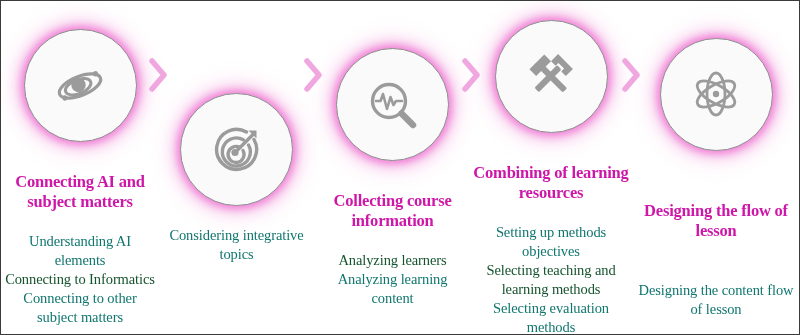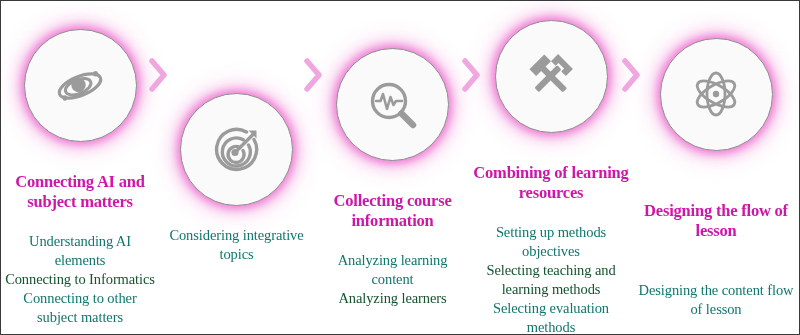--- a/index.html
+++ b/index.html
@@ -157,22 +157,22 @@
     <div class="stage stage-3 w3">
       <div class="node">
         <svg width="56" height="56" viewBox="0 0 56 56">
           <circle class="ico" cx="24" cy="24" r="16.5" stroke-width="3.4"></circle>
           <path d="M36.5 36.5 L48 48" stroke="#9b9b9b" stroke-width="6.5" stroke-linecap="round" fill="none"></path>
           <path class="ico" d="M11 24 h4.5 l2.5 -7 l4 15 l3.5 -12 l3 8 l2.5 -4 h6" stroke-width="2.6" stroke-linecap="round" stroke-linejoin="round"></path>
         </svg>
       </div>
       <div class="heading">Collecting course information</div>
       <div class="items">
+        <span class="item dim">Analyzing learners</span>
         <span class="item dark">Analyzing learning content</span>
-        <span class="item dim">Analyzing learners</span>
       </div>
     </div>
 
     <div class="stage stage-4 w4">
       <div class="node">
         <svg width="56" height="56" viewBox="0 0 56 56">
           <g fill="#9b9b9b">
             <g transform="rotate(45 28 28)">
               <rect x="24.6" y="16" width="6.2" height="32" rx="1.4"></rect>
               <path d="M17.5 7.5 L38.5 7.5 L38.5 17.5 L32 17.5 L32 13.5 L24 13.5 L24 17.5 L17.5 17.5 Z"></path>

